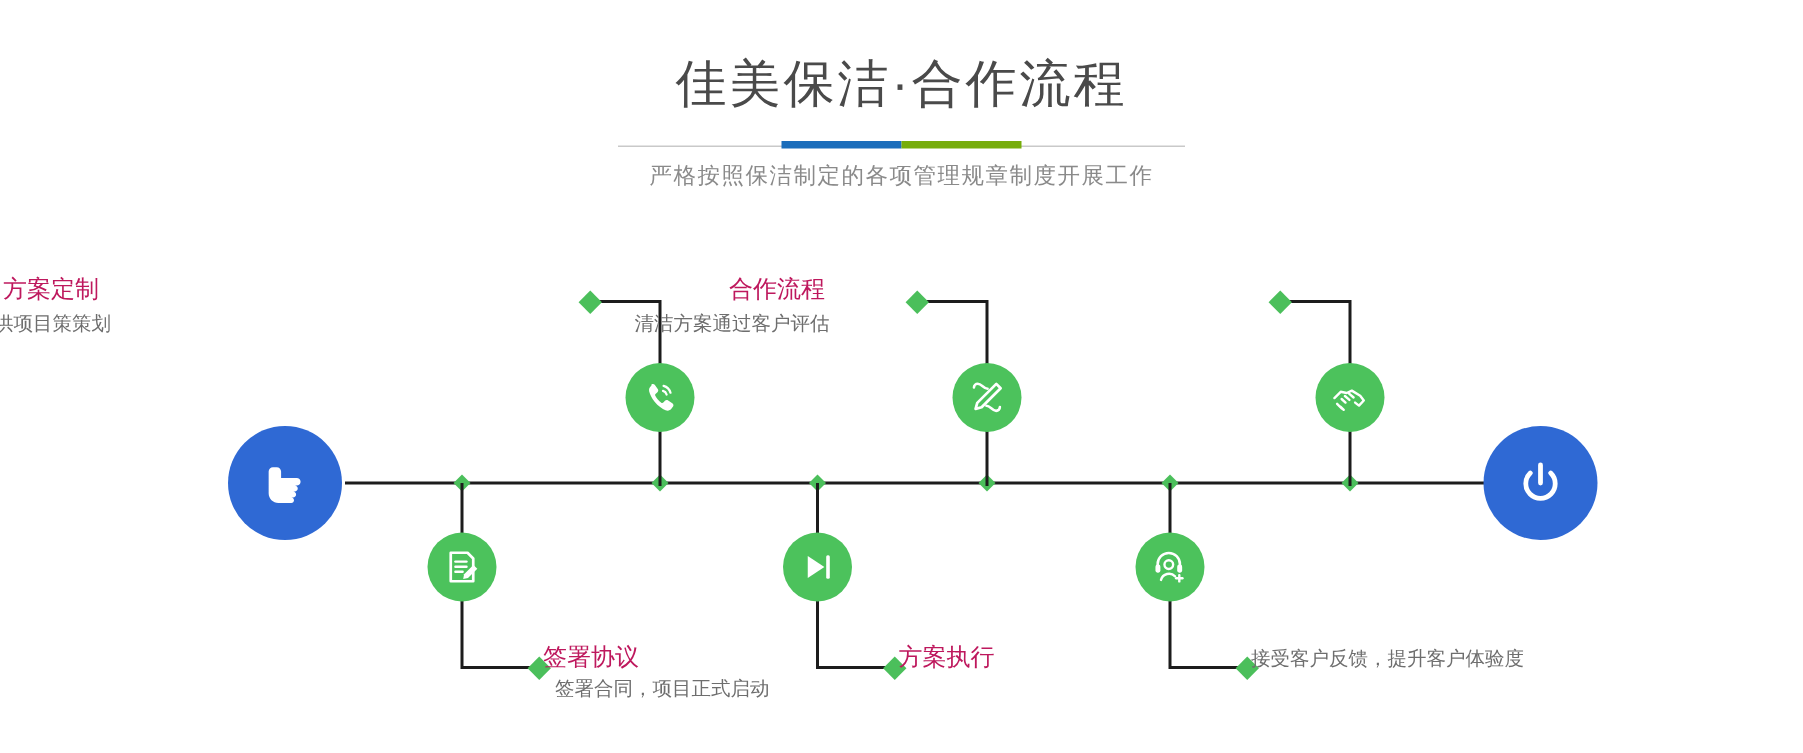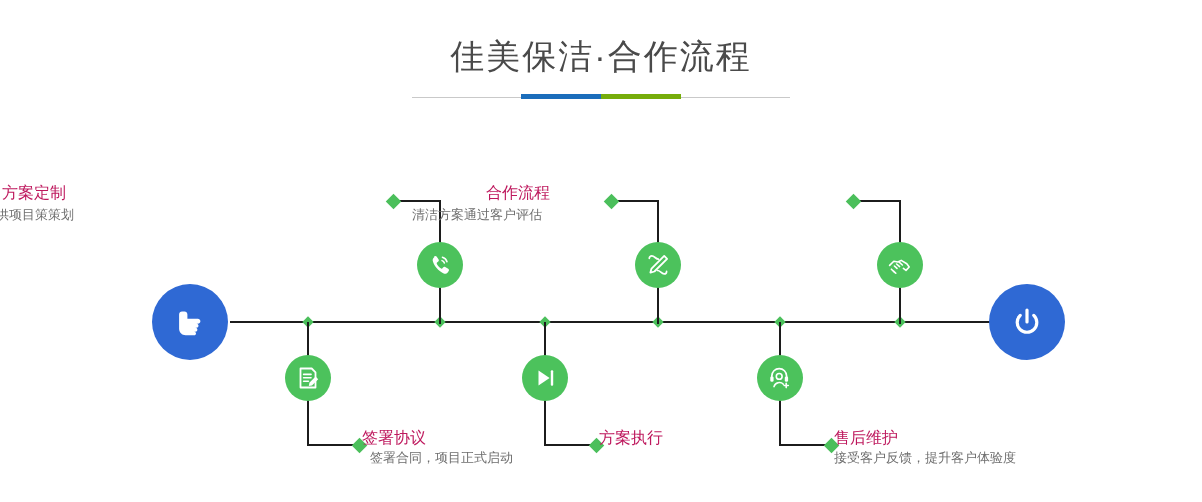--- a/index.html
+++ b/index.html
@@ -66,41 +66,42 @@
   }
   .diamond.small { width: 8px; height: 8px; left: -4px; }
 
   .circ {
     position: absolute; width: 46px; height: 46px; border-radius: 50%;
     background: #4cc25c; left: -23px;
     display: flex; align-items: center; justify-content: center;
   }
   .circ svg { display: block; }
 
-  .label { position: absolute; white-space: nowrap; font-family: Liberation Mono, monospace; }
+  .label { position: absolute; white-space: nowrap; }
   .label .lab-title { font-size: 16px; color: #be185d; line-height: 20px; }
   .label .lab-desc  { font-size: 13px; color: #6e6e6e; line-height: 19px; }
   .label.up   { text-align: right; }
   .label.down { text-align: left; }
 </style>
 </head>
 <body>
 
 <div id="root">
 
   <div class="header">
     <div class="title">佳美保洁·合作流程</div>
   </div>
 
   <div class="divider">
     <div class="gray-line"></div>
     <div class="seg-blue"></div>
     <div class="seg-olive"></div>
   </div>
 
+  <div class="subtitle">严格按照保洁制定的各项管理规章制度开展工作</div>
 
   <div class="flow">
 
     <div class="axis"></div>
 
     <div class="endcap start">
       <span>
         <svg width="40" height="40" viewBox="0 0 40 40">
           <path fill="#ffffff" d="M14.5 9.5c1.6 0 2.9 1.3 2.9 2.9v4.3h10.4c1.4 0 2.6 1.1 2.6 2.5s-1.2 2.5-2.6 2.5h-1.3c1.1 0 2 .9 2 2s-.9 2-2 2h-1.1c1.1 0 2 .9 2 2s-.9 2-2 2h-1.2c1 0 1.8.8 1.8 1.8s-.8 1.8-1.8 1.8h-8.6c-3.6 0-6.5-2.9-6.5-6.5V12.4c0-1.6 1.3-2.9 2.9-2.9z"></path>
         </svg>
@@ -208,39 +209,38 @@
             <rect x="3.3" y="11.4" width="3.3" height="5.4" rx="1.4" fill="#ffffff"></rect>
             <rect x="17.8" y="11.4" width="3.3" height="5.4" rx="1.4" fill="#ffffff"></rect>
             <circle cx="12.2" cy="11.4" r="2.9" fill="none" stroke="#ffffff" stroke-width="1.6"></circle>
             <path fill="none" stroke="#ffffff" stroke-width="1.6" stroke-linecap="round" d="M7 21.6a5.6 5.6 0 0 1 9.4-2.4"></path>
             <line x1="19.2" y1="18.4" x2="19.2" y2="22.6" stroke="#ffffff" stroke-width="1.6" stroke-linecap="round"></line>
             <line x1="17.1" y1="20.5" x2="21.3" y2="20.5" stroke="#ffffff" stroke-width="1.6" stroke-linecap="round"></line>
           </svg>
         </span>
       </div>
       <div class="label down" style="left:54px; top:107px;">
-        <div class="lab-title">售后维护</div>
         <div class="lab-desc" style="margin-left:0;">接受客户反馈，提升客户体验度</div>
       </div>
     </div>
 
     <div class="node" style="left:900px; top:322px;">
       <div class="diamond small" style="top:-4px;"></div>
       <div class="branch-v" style="top:-122px; height:124px;"></div>
       <div class="branch-h" style="left:-50px; top:-122px; width:50px;"></div>
       <div class="diamond" style="left:-52px; top:-126.5px;"></div>
       <div class="circ" style="top:-80px;">
         <span>
           <svg width="26" height="26" viewBox="0 0 26 26">
             <path fill="none" stroke="#ffffff" stroke-width="1.6" stroke-linejoin="round" stroke-linecap="round" d="M2.6 13.4l4.2-4.2 4 .8 3.4-1.6 5.6 3.4 2.4 3.2-3.2 3.4-2.6-2"></path>
             <path fill="none" stroke="#ffffff" stroke-width="1.6" stroke-linecap="round" stroke-linejoin="round" d="M7.4 14l2.6 2.4M9.6 12l3 2.6M12.2 10.2l3.2 2.8"></path>
             <path fill="none" stroke="#ffffff" stroke-width="1.6" stroke-linecap="round" d="M4.4 17.2l3.2 3.2M6.8 19.2l2 2"></path>
           </svg>
         </span>
       </div>
       <div class="label up" style="right:342px; top:-138px; width:0;">
         <div class="lab-title" style="position:absolute; right:8px; top:0; white-space:nowrap;">合作流程</div>
-        <div class="lab-desc" style="position:absolute; right:16px; top:22px; white-space:nowrap;">清洁方案通过客户评估</div>
+        <div class="lab-desc" style="position:absolute; right:5px; top:22px; white-space:nowrap;">清洁方案通过客户评估</div>
       </div>
     </div>
 
   </div>
 </div>
 
 </body></html>

